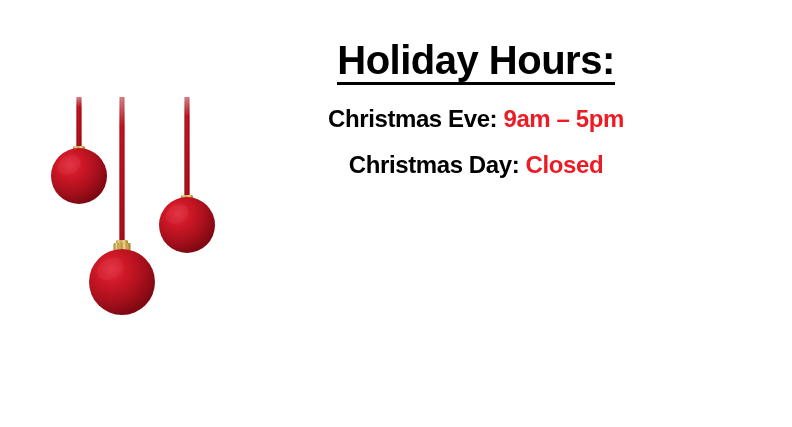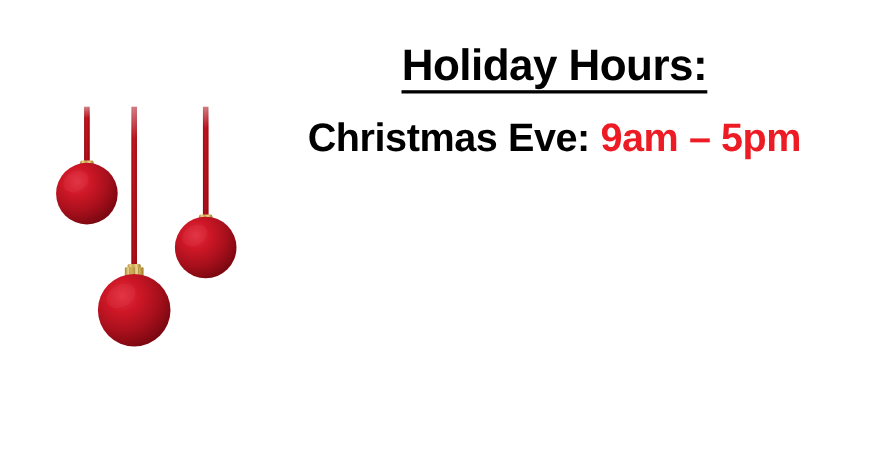--- a/index.html
+++ b/index.html
@@ -29,21 +29,21 @@
     width: 240px;
     height: 427px;
   }
   .ornaments svg {
     display: block;
   }
 
   
   .text-block {
     position: absolute;
-    left: 224px;
+    left: 196px;
     top: 40px;
     width: 560px;
     height: 340px;
     text-align: center;
   }
   .title {
     margin: 0;
     padding: 0;
     font-size: 40px;
     font-weight: bold;
@@ -58,21 +58,21 @@
     border-bottom: 3px solid #000000;
     padding-bottom: 2px;
   }
   .hours-list {
     list-style: none;
     margin: 0;
     padding: 0;
     margin-top: 14px;
   }
   .hours-row {
-    font-size: 36px;
+    font-size: 24px;
     font-weight: bold;
     line-height: 1.0;
     margin-top: 22px;
     white-space: nowrap;
     letter-spacing: -0.4px;
   }
   .hours-row .label {
     color: #000000;
   }
   .hours-row .value {
@@ -156,16 +156,20 @@
 
   <div class="text-block">
 
     <h1 class="title"><span class="title-text">Holiday Hours:</span></h1>
 
     <ul class="hours-list">
       <li class="hours-row">
         <span class="label">Christmas Eve:</span>
         <span class="value">9am – 5pm</span>
       </li>
+      <li class="hours-row">
+        <span class="label">Christmas Day:</span>
+        <span class="value">Closed</span>
+      </li>
     </ul>
 
   </div>
 </div>
 
 </body></html>

